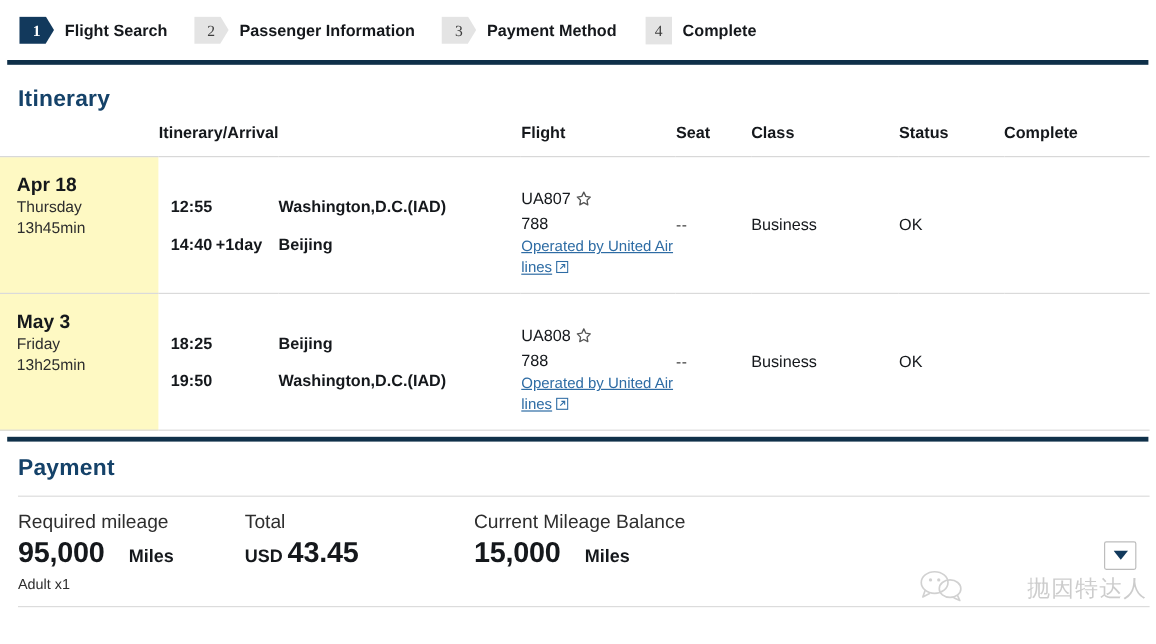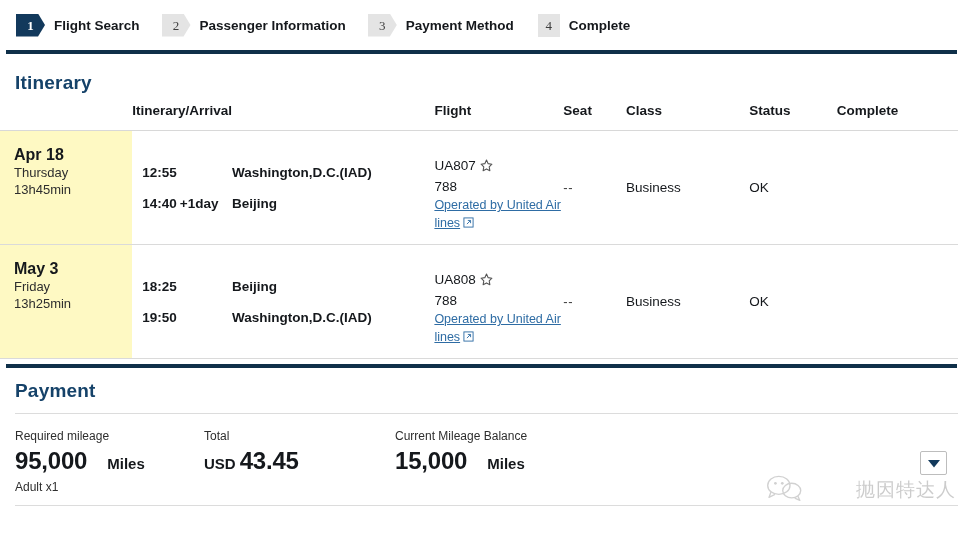--- a/index.html
+++ b/index.html
@@ -206,21 +206,21 @@
   .pay-grid {
     position: absolute;
     left: 15px;
     top: 428px;
     width: 900px;
     display: flex;
   }
   .pay-block.b1 { width: 189px; }
   .pay-block.b2 { width: 191px; }
   .pay-label {
-    font-size: 12px;
+    font-size: 16px;
     color: #2e2e2e;
     line-height: 16px;
     white-space: nowrap;
   }
   .pay-value {
     line-height: 30px;
     white-space: nowrap;
     margin-top: 2px;
   }
   .pay-num {

